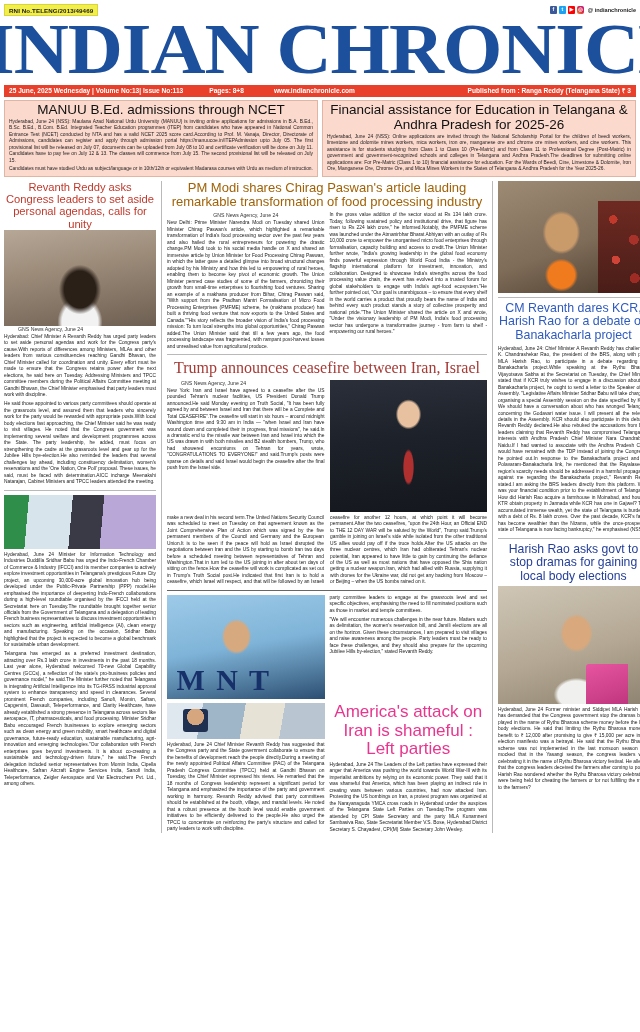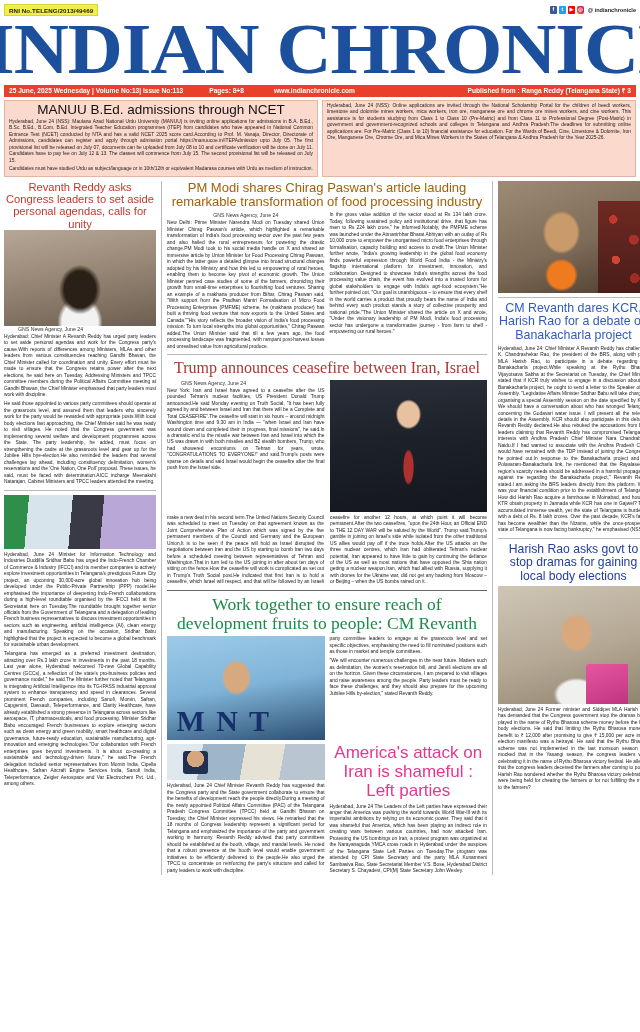--- a/index.html
+++ b/index.html
@@ -36,21 +36,21 @@
     background:#e8402a;color:#fff;display:flex;align-items:center;
     font-size:6.6px;font-weight:bold;height:12px;margin-top:4px;padding:0 5px;
     box-sizing:border-box;
   }
   .info-bar .ib-date{flex:0 0 auto;}
   .info-bar .ib-pages{margin-left:26px;}
   .info-bar .ib-web{margin-left:30px;}
   .info-bar .ib-pub{margin-left:auto;}
 
   
-  .top-boxes{display:flex;gap:4px;margin-top:3px;}
+  .top-boxes{display:flex;gap:4px;margin-top:3px;align-items:flex-end;}
   .tbox{
     background:#fbd9cd;border:0.6px solid #e0b5a4;
     flex:1;padding:2px 4px 3px 4px;box-sizing:border-box;
   }
   .tbox h2{
     margin:0 0 1.5px 0;text-align:center;font-weight:normal;
     font-size:13.5px;line-height:1.08;color:#111;
     font-family:"Liberation Sans",sans-serif;
   }
   .tbox p{
@@ -146,20 +146,21 @@
     <span class="ib-pub">Published from : Ranga Reddy (Telangana State) ₹ 3</span>
   </div>
 
   <div class="top-boxes">
     <div class="tbox">
       <h2>MANUU B.Ed. admissions through NCET</h2>
       <p>Hyderabad, June 24 (NSS): Maulana Azad National Urdu University (MANUU) is inviting online applications for admissions in B.A. B.Ed., B.Sc. B.Ed., B.Com. B.Ed. Integrated Teacher Education programmes (ITEP) from candidates who have appeared in National Common Entrance Test (NCET) conducted by NTA and has a valid NCET 2025 score card.According to Prof. M. Vanaja, Director, Directorate of Admissions, candidates can register and apply through admission portal https://manuucoe.in/ITEPAdmission upto July 05. The first provisional list will be released on July 07, documents can be uploaded from July 08 to 10 and certificate verification will be done on July 11. Candidates have to pay fee on July 12 &amp; 13. The classes will commence from July 15. The second provisional list will be released on July 15.</p>
       <p>Candidates must have studied Urdu as subject/language or in 10th/12th or equivalent Madarasa courses with Urdu as medium of instruction.</p>
     </div>
     <div class="tbox">
+      <h2>Financial assistance for Education in Telangana &amp; Andhra Pradesh for 2025-26</h2>
       <p>Hyderabad, June 24 (NSS): Online applications are invited through the National Scholarship Portal for the children of beedi workers, limestone and dolomite mines workers, mica workers, iron ore, manganese ore and chrome ore mines workers, and cine workers. This assistance is for students studying from Class 1 to Class 10 (Pre-Matric) and from Class 11 to Professional Degree (Post-Matric) in government and government-recognized schools and colleges in Telangana and Andhra Pradesh.The deadlines for submitting online applications are: For Pre-Matric (Class 1 to 10) financial assistance for education. For the Wards of Beedi, Cine, Limestone &amp; Dolomite, Iron Ore, Manganese Ore, Chrome Ore, and Mica Mines Workers in the States of Telangana &amp; Andhra Pradesh for the Year 2025-26.</p>
     </div>
   </div>
 
   <div class="main">
 
     <div class="col-left">
 
       <h3 class="hl hl-red-sans">Revanth Reddy asks Congress leaders to set aside personal agendas, calls for unity</h3>
       <div class="photo ph-revanth"></div>
@@ -198,21 +199,20 @@
           <p class="body-text">New York: Iran and Israel have agreed to a ceasefire after the US pounded Tehran's nuclear facilities, US President Donald Trump announced.He said Monday evening on Truth Social, "It has been fully agreed by and between Israel and Iran that there will be a Complete and Total CEASEFIRE".The ceasefire will start in six hours – around midnight Washington time and 9:30 am in India — "when Israel and Iran have wound down and completed their in progress, final missions", he said.In a dramatic end to the missile war between Iran and Israel into which the US was drawn in with both missiles and B2 stealth bombers, Trump, who had showered encomiums on Tehran for years, wrote, "CONGRATULATIONS TO EVERYONE!" and said.Trump's posts were sparse on details and said Israel would begin the ceasefire after the final push from the Israel side.</p>
         </div>
         <div style="flex:1;">
           <div class="photo ph-trump"></div>
         </div>
       </div>
       <p class="body-text cols2" style="margin-top:3px;">make a new deal in his second term.The United Nations Security Council was scheduled to meet on Tuesday on that agreement known as the Joint Comprehensive Plan of Action which was signed by the five permanent members of the Council and Germany and the European Union.It is to be seen if the peace will hold as Israel disrupted the negotiations between Iran and the US by starting to bomb Iran two days before a scheduled meeting between representatives of Tehran and Washington.That in turn led to the US joining in after about ten days of sitting on the fence.How the ceasefire will work is complicated as set out in Trump's Truth Social post.He indicated that first Iran is to hold a ceasefire, which Israel will respect, and that will be followed by an Israeli ceasefire for another 12 hours, at which point it will become permanent.After the two ceasefires, "upon the 24th Hour, an Official END to THE 12 DAY WAR will be saluted by the World", Trump said.Trump's gamble in joining on Israel's side while isolated from the other traditional US allies would pay off if the truce holds.After the US attacks on the three nuclear centres, which Iran had obliterated Tehran's nuclear potential, Iran appeared to have little to gain by continuing the defiance of the US as well as most nations that have opposed the Shia nation getting a nuclear weapon.Iran, which had allied with Russia, supplying it with drones for the Ukraine war, did not get any backing from Moscow – or Beijing – when the US bombs rained on it.</p>
 
       <hr class="hr-thick">
 
-      <h3 class="hl hl-green-serif">Work together to ensure reach of development fruits to people: CM Revanth</h3>
       <div style="display:flex;gap:5px;margin-top:3px;">
         <div style="flex:1;">
           <div class="photo ph-revanth2"></div>
         </div>
         <div style="flex:1;">
           <p class="body-text">party committee leaders to engage at the grassroots level and set specific objectives, emphasising the need to fill nominated positions such as those in market and temple committees.</p>
           <p class="body-text">"We will encounter numerous challenges in the near future. Matters such as delimitation, the women's reservation bill, and Jamili elections are all on the horizon. Given these circumstances, I am prepared to visit villages and raise awareness among the people. Party leaders must be ready to face these challenges, and they should also prepare for the upcoming Jubilee Hills by-election," stated Revanth Reddy.</p>
         </div>
       </div>
 

